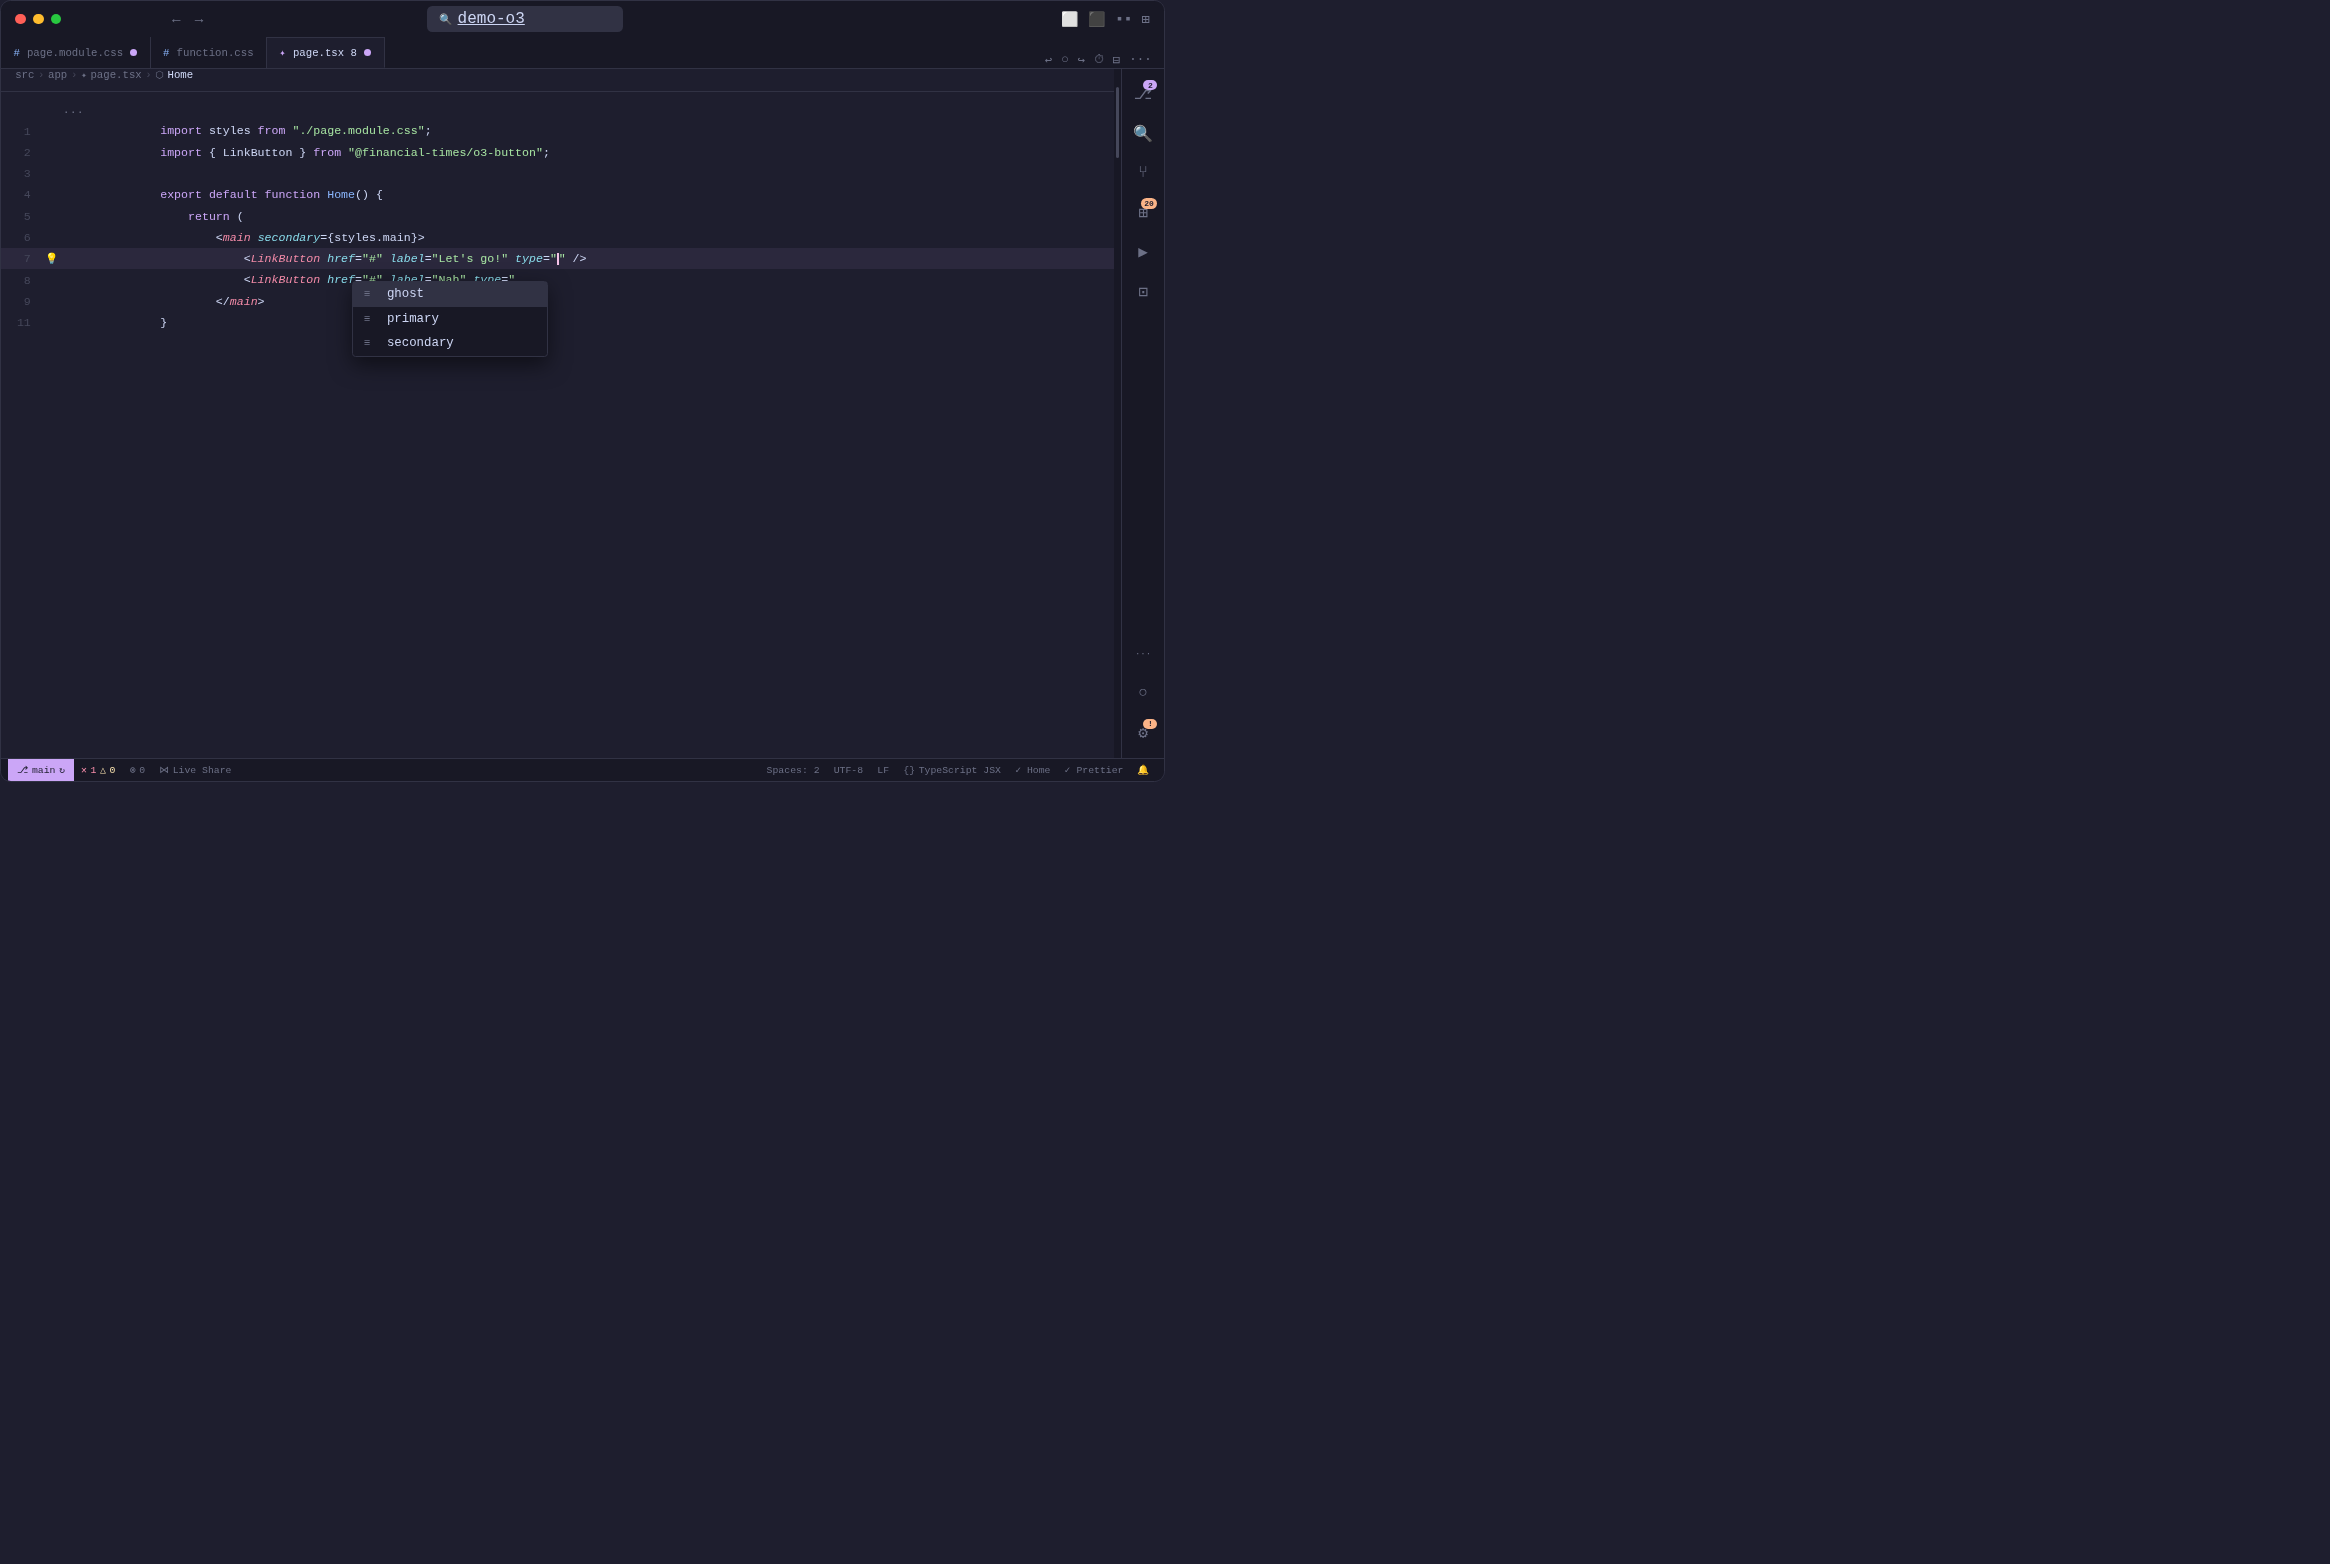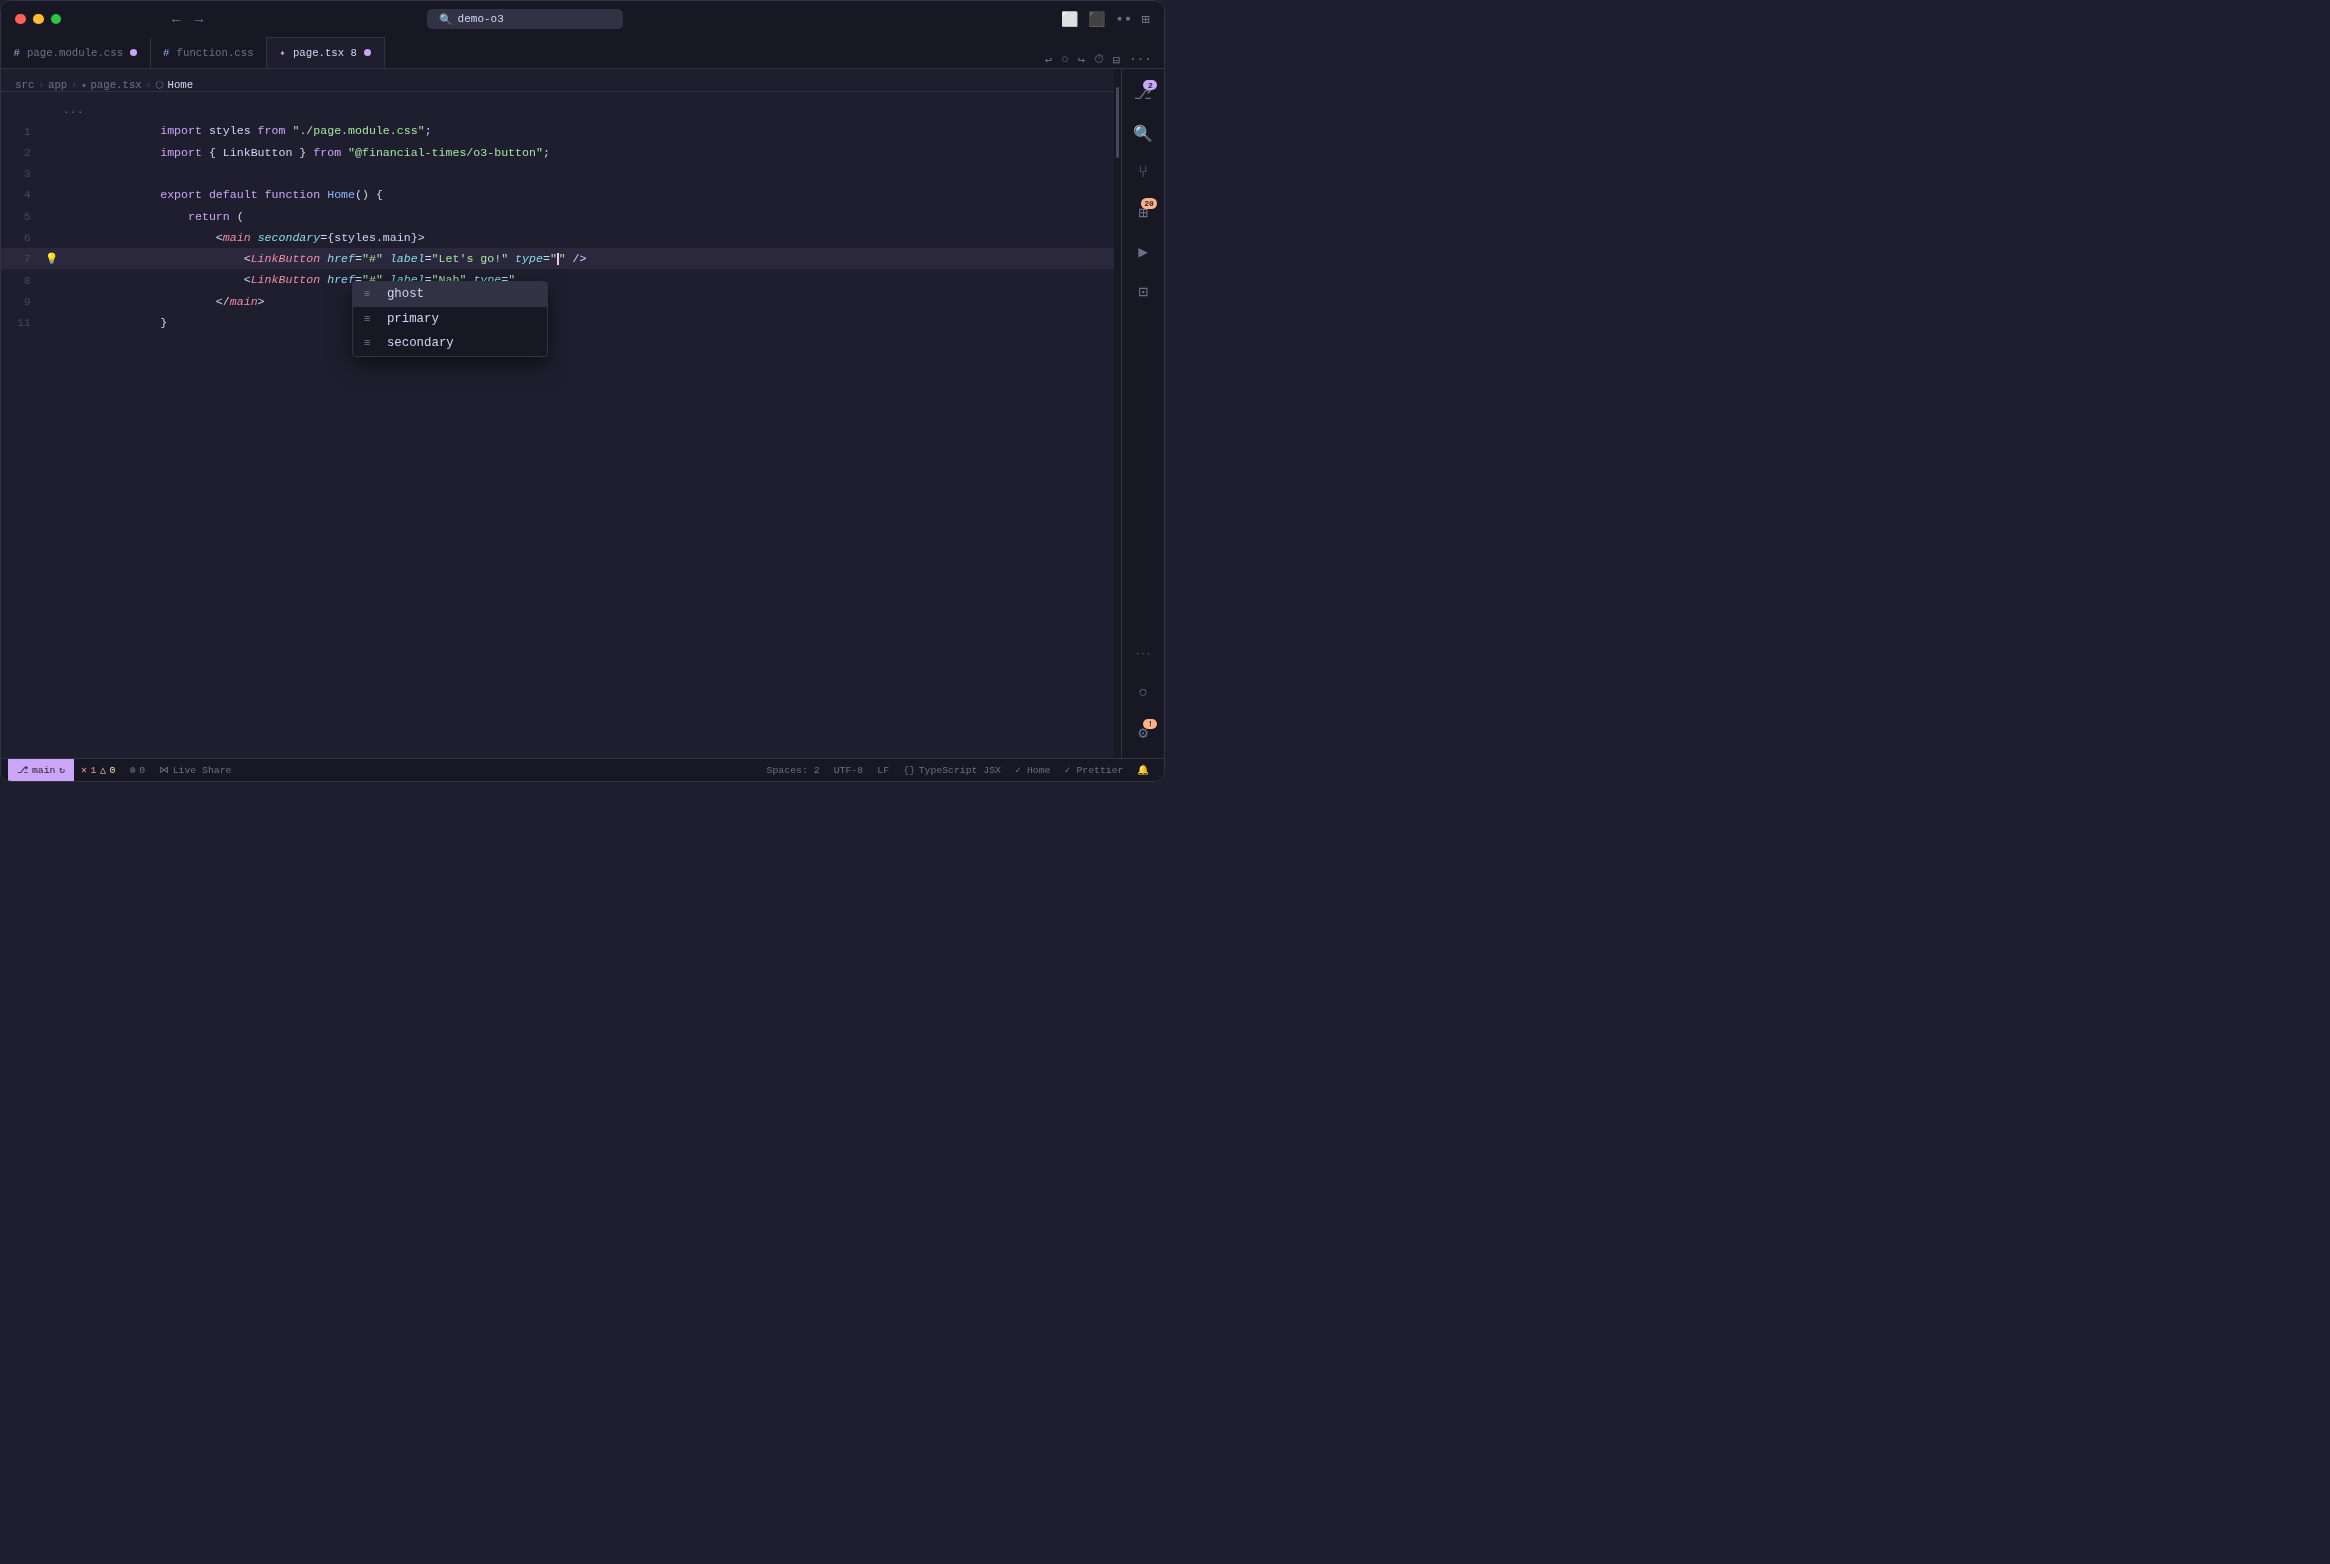--- a/index.html
+++ b/index.html
@@ -76,21 +76,22 @@
       width: 196px;
     }
 
     .search-bar-icon {
       color: #6c7086;
       font-size: 10.7px;
     }
 
     .search-bar-text {
       color: #cdd6f4;
-      font-size: 11px;
+      font-size: 16px;
+      text-decoration: underline;
     }
 
     .title-bar-right {
       display: flex;
       gap: 9px;
       align-items: center;
       margin-left: auto;
     }
 
     .title-bar-icon {
@@ -168,21 +169,21 @@
       display: flex;
       flex-direction: column;
       overflow: hidden;
     }
 
     
     .breadcrumb {
       height: 23px;
       background: #1e1e2e;
       display: flex;
-      align-items: flex-end;
+      align-items: flex-start;
       padding: 0 14.2px;
       gap: 3.6px;
       font-size: 10.7px;
       color: #6c7086;
       border-bottom: 0.9px solid #313244;
       flex-shrink: 0;
     }
 
     .breadcrumb-sep { color: #45475a; }
     .breadcrumb-item { color: #6c7086; cursor: pointer; }

